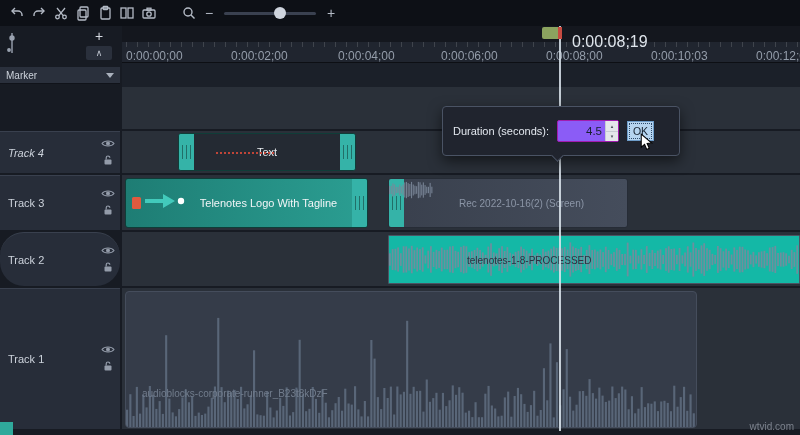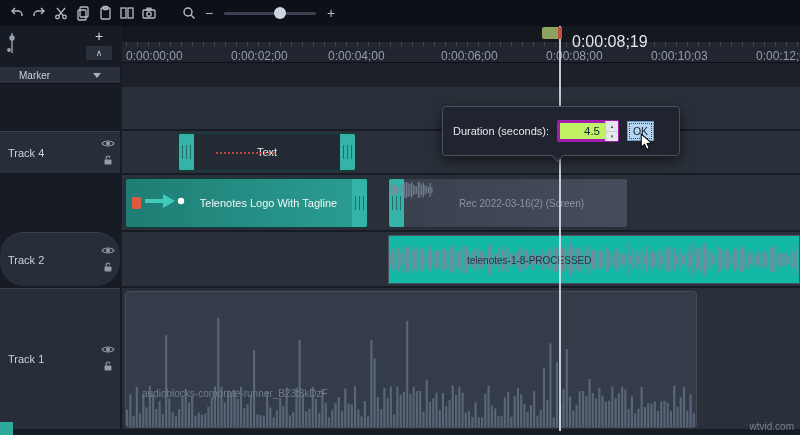--- a/index.html
+++ b/index.html
@@ -21,28 +21,28 @@
 
   
   .left-panel{position:absolute;left:0;top:26px;width:120px;height:409px;background:#171b23;}
   .mixer-icon{position:absolute;left:6px;top:4px;color:#9aa2b0;}
   .add-btn{position:absolute;right:10px;top:1px;width:22px;height:17px;display:flex;align-items:center;
            justify-content:center;color:#d6dae2;font-size:14px;cursor:pointer;}
   .collapse-btn{position:absolute;right:8px;top:20px;width:26px;height:14px;background:#2a303c;
            border-radius:2px;display:flex;align-items:center;justify-content:center;color:#c2c8d2;
            font-size:9px;line-height:9px;cursor:pointer;}
   .marker-row{position:absolute;top:41px;left:0;right:0;height:17px;background:#2a303c;
-           border-bottom:1px solid #10131a;display:flex;align-items:center;padding:0 19px;font-size:10px;color:#ccd2db;text-align:center;}
+           border-bottom:1px solid #10131a;display:flex;align-items:center;padding:0 6px;font-size:10px;color:#ccd2db;text-align:center;}
   .caret-down{width:0;height:0;border-left:4px solid transparent;border-right:4px solid transparent;
            border-top:5px solid #aab1bd;margin-left:auto;}
   .th{position:absolute;left:0;width:120px;background:#272d39;border-top:1px solid #39404e;
       display:flex;align-items:center;padding-left:8px;font-size:11px;color:#ccd2db;}
   .th-icons{position:absolute;right:5px;top:50%;transform:translateY(-50%);display:flex;
       flex-direction:column;align-items:center;gap:4px;color:#949caa;}
-  .th5{top:61px;height:42px;}  .th4{top:105px;height:42px;}  .th3{top:149px;height:55px;}
+  .th5{top:61px;height:42px;}  .th4{top:105px;height:42px;font-style:italic;}  .th3{top:149px;height:55px;}
   .th2{top:206px;height:54px;border-radius:24px;} .th1{top:262px;height:141px;}
 
   
   .ruler-strip{position:absolute;left:122px;top:26px;width:678px;height:16px;background:#14171e;}
   .ruler{position:absolute;left:122px;top:42px;width:678px;height:21px;background:#20252f;
          border-bottom:1px solid #0d0f14;}
   .ruler-ticks{position:absolute;left:4px;right:0;top:0;height:5px;
          background-image:repeating-linear-gradient(to right,rgba(255,255,255,0.14) 0 1px,transparent 1px 11px);}
   .rlabel{position:absolute;top:7px;font-size:12px;color:#949daa;white-space:nowrap;}
   .marker-strip{position:absolute;left:122px;top:63px;width:678px;height:24px;background:#1b2029;}
@@ -93,21 +93,21 @@
   .ph-time{position:absolute;left:572px;top:24px;font-size:16px;color:#dfe5ec;z-index:7;white-space:nowrap;margin-top:9px;}
 
   
   .dialog{position:absolute;left:442px;top:106px;width:238px;height:50px;background:#20242e;
         border:1px solid #4a5364;border-radius:4px;z-index:10;box-shadow:0 5px 14px rgba(0,0,0,0.55);
         display:flex;align-items:center;padding:0 10px;gap:8px;}
   .dialog .tail{position:absolute;bottom:-5px;left:110px;width:9px;height:9px;background:#20242e;
         border-right:1px solid #4a5364;border-bottom:1px solid #4a5364;transform:rotate(45deg);}
   .d-label{font-size:11px;color:#e2e7ee;white-space:nowrap;}
   .inwrap{position:relative;width:62px;height:22px;flex:none;}
-  .dur-input{width:62px;height:22px;border:3px solid #a21caf;border-radius:2px;background:#bef264;
+  .dur-input{width:62px;height:22px;border:1px solid #a21caf;border-radius:2px;background:#8b5cf6;
         color:#15202c;font-size:11.5px;text-align:right;padding-right:16px;
         font-family:"Liberation Sans","DejaVu Sans",sans-serif;}
   .spin{position:absolute;right:1px;top:1px;bottom:1px;width:13px;display:flex;flex-direction:column;
         border-left:1px solid #c6ccd3;}
   .spin div{flex:1;display:flex;align-items:center;justify-content:center;background:#e4e7eb;
         font-size:5px;color:#49505a;cursor:pointer;}
   .spin div:first-child{border-bottom:1px solid #c6ccd3;}
   .ok-btn{width:27px;height:20px;background:#b5d4ef;border:1px solid #6d9cc9;color:#14202e;
         font-size:10.5px;display:flex;align-items:center;justify-content:center;cursor:pointer;
         outline:1px dotted #2c4a6b;outline-offset:-3px;flex:none;}
@@ -204,20 +204,33 @@
         <span><svg width="14" height="9" viewBox="0 0 14 9" stroke="currentColor" fill="none" stroke-width="1.1">
               <path d="M1 4.5 C3.5 1.2 10.5 1.2 13 4.5 C10.5 7.8 3.5 7.8 1 4.5 Z"></path>
               <circle cx="7" cy="4.5" r="1.4" fill="currentColor"></circle>
             </svg></span>
         <span><svg width="10" height="12" viewBox="0 0 10 12">
               <rect x="1.5" y="5.5" width="7" height="5" rx="1" fill="currentColor"></rect>
               <path d="M3.2 5.5 V3.8 a1.8 1.8 0 0 1 3.6 0" stroke="currentColor" fill="none" stroke-width="1.2"></path>
             </svg></span>
       </span>
     </div>
+    <div class="th th3">
+      <span>Track 3</span>
+      <span class="th-icons">
+        <span><svg width="14" height="9" viewBox="0 0 14 9" stroke="currentColor" fill="none" stroke-width="1.1">
+              <path d="M1 4.5 C3.5 1.2 10.5 1.2 13 4.5 C10.5 7.8 3.5 7.8 1 4.5 Z"></path>
+              <circle cx="7" cy="4.5" r="1.4" fill="currentColor"></circle>
+            </svg></span>
+        <span><svg width="10" height="12" viewBox="0 0 10 12">
+              <rect x="1.5" y="5.5" width="7" height="5" rx="1" fill="currentColor"></rect>
+              <path d="M3.2 5.5 V3.8 a1.8 1.8 0 0 1 3.6 0" stroke="currentColor" fill="none" stroke-width="1.2"></path>
+            </svg></span>
+      </span>
+    </div>
     <div class="th th2">
       <span>Track 2</span>
       <span class="th-icons">
         <span><svg width="14" height="9" viewBox="0 0 14 9" stroke="currentColor" fill="none" stroke-width="1.1">
               <path d="M1 4.5 C3.5 1.2 10.5 1.2 13 4.5 C10.5 7.8 3.5 7.8 1 4.5 Z"></path>
               <circle cx="7" cy="4.5" r="1.4" fill="currentColor"></circle>
             </svg></span>
         <span><svg width="10" height="12" viewBox="0 0 10 12">
               <rect x="1.5" y="5.5" width="7" height="5" rx="1" fill="currentColor"></rect>
               <path d="M3.2 5.5 V3.8 a1.8 1.8 0 0 1 3.6 0" stroke="currentColor" fill="none" stroke-width="1.2"></path>
@@ -237,21 +250,21 @@
             </svg></span>
       </span>
     </div>
   </div>
 
   <div class="ruler-strip"></div>
   <div class="ruler">
     <div class="ruler-ticks"></div>
     <span class="rlabel" style="left:4px">0:00:00;00</span>
     <span class="rlabel" style="left:109px">0:00:02;00</span>
-    <span class="rlabel" style="left:206px">0:00:04;00</span>
+    <span class="rlabel" style="left:216px">0:00:04;00</span>
     <span class="rlabel" style="left:319px">0:00:06;00</span>
     <span class="rlabel" style="left:424px">0:00:08;00</span>
     <span class="rlabel" style="left:529px">0:00:10;03</span>
     <span class="rlabel" style="left:634px">0:00:12;00</span>
   </div>
   <div class="marker-strip"></div>
 
   <div class="trow trow5"></div>
   <div class="trow trow4"></div>
   <div class="trow trow3"></div>
@@ -312,21 +325,21 @@
           <rect x="30.5" y="3.3" width="1.10" height="15.3"></rect>
           <rect x="32.2" y="5.7" width="1.10" height="10.7"></rect>
           <rect x="33.8" y="3.4" width="1.10" height="15.3"></rect>
           <rect x="35.5" y="6.1" width="1.10" height="9.8"></rect>
           <rect x="37.2" y="7.7" width="1.10" height="6.6"></rect>
           <rect x="38.9" y="7.8" width="1.10" height="6.4"></rect>
           <rect x="40.6" y="3.9" width="1.10" height="14.1"></rect>
           <rect x="42.3" y="7.7" width="1.10" height="6.6"></rect>
         </svg>
       </div>
-    <span class="rec-label">Rec 2022-03-16(2) (Screen)</span>
+    <span class="rec-label">Rec 2022-10-16(2) (Screen)</span>
   </div>
 
   <div class="clip clip-a2">
     <div class="wave">
         <svg width="410" height="47" style="display:block" fill="#7b889c" fill-opacity="0.85">
           <rect x="0.0" y="17.3" width="1.78" height="12.4"></rect>
           <rect x="2.7" y="13.1" width="1.78" height="20.9"></rect>
           <rect x="5.5" y="12.7" width="1.78" height="21.6"></rect>
           <rect x="8.2" y="11.4" width="1.78" height="24.2"></rect>
           <rect x="10.9" y="17.2" width="1.78" height="12.7"></rect>

